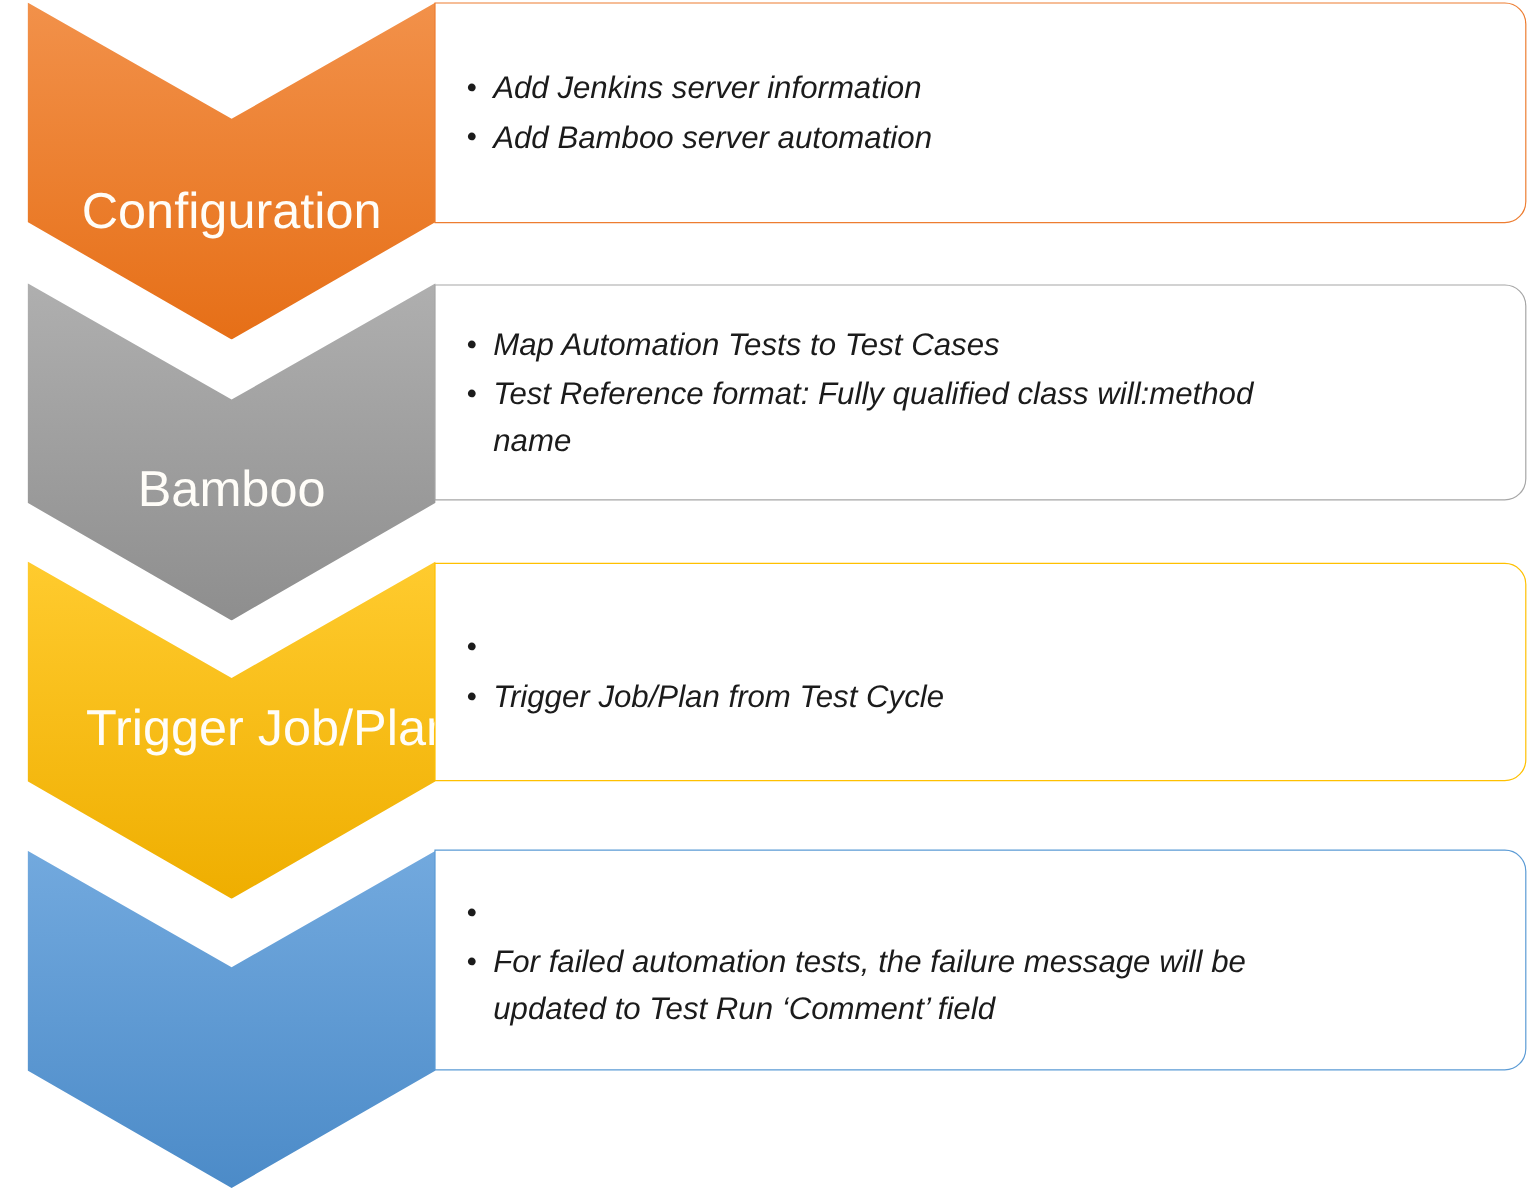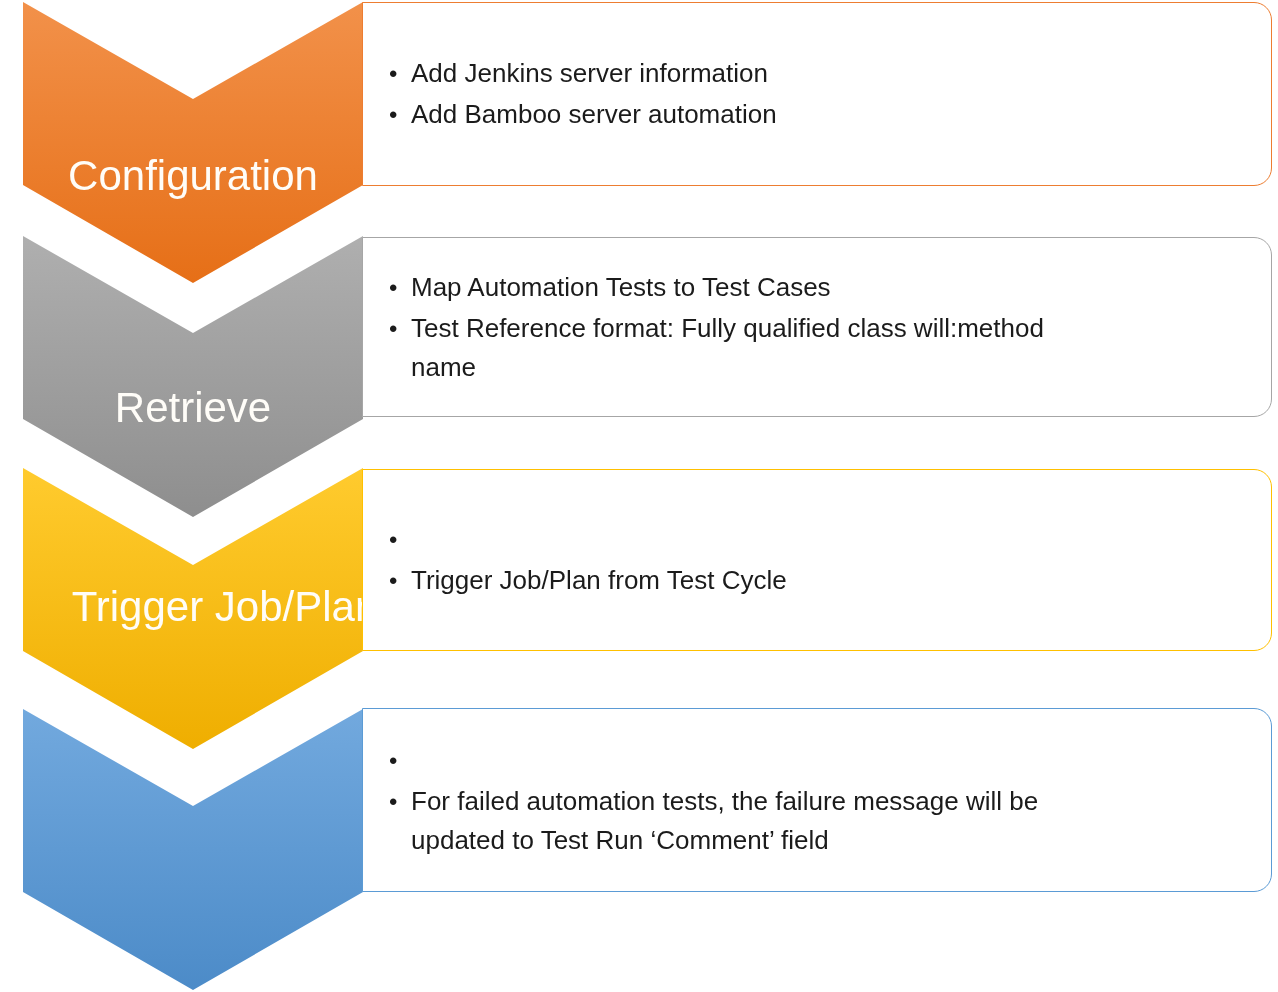--- a/index.html
+++ b/index.html
@@ -57,21 +57,21 @@
   .box ul { margin: 0; padding: 0; list-style: none; }
   .box li {
     display: flex;
     align-items: flex-start;
     margin: 2px 0;
     font-size: 26px;
     line-height: 39px;
     color: #1b1b1b;
   }
   .dot { flex: none; width: 22px; font-size: 24px; }
-  .btext { white-space: pre-line; }
+  .btext { white-space: pre-line; font-style: italic; }
 </style>
 </head>
 <body>
 
 <div class="canvas">
 
   <svg class="chev chev0" viewBox="0 0 340 281">
     <defs>
       <linearGradient id="g0" x1="0" y1="0" x2="0" y2="1">
         <stop offset="0" stop-color="#F2914A"></stop>
@@ -96,21 +96,21 @@
 
   <svg class="chev chev1" viewBox="0 0 340 281">
     <defs>
       <linearGradient id="g1" x1="0" y1="0" x2="0" y2="1">
         <stop offset="0" stop-color="#AFAFAF"></stop>
         <stop offset="1" stop-color="#8E8E8E"></stop>
       </linearGradient>
     </defs>
     <polygon points="0,0 170,97 340,0 340,183 170,281 0,183" fill="url(#g1)"></polygon>
   </svg>
-  <div class="step-label label1">Retrieve</div>
+  <div class="step-label label1">Bamboo</div>
   <div class="box box1" style="border-color: rgb(166, 166, 166);">
     <ul>
       <li>
         <span class="dot">•</span>
         <span class="btext">Map Automation Tests to Test Cases</span>
       </li>
       <li>
         <span class="dot">•</span>
         <span class="btext">Test Reference format: Fully qualified class will:method
 name</span>

